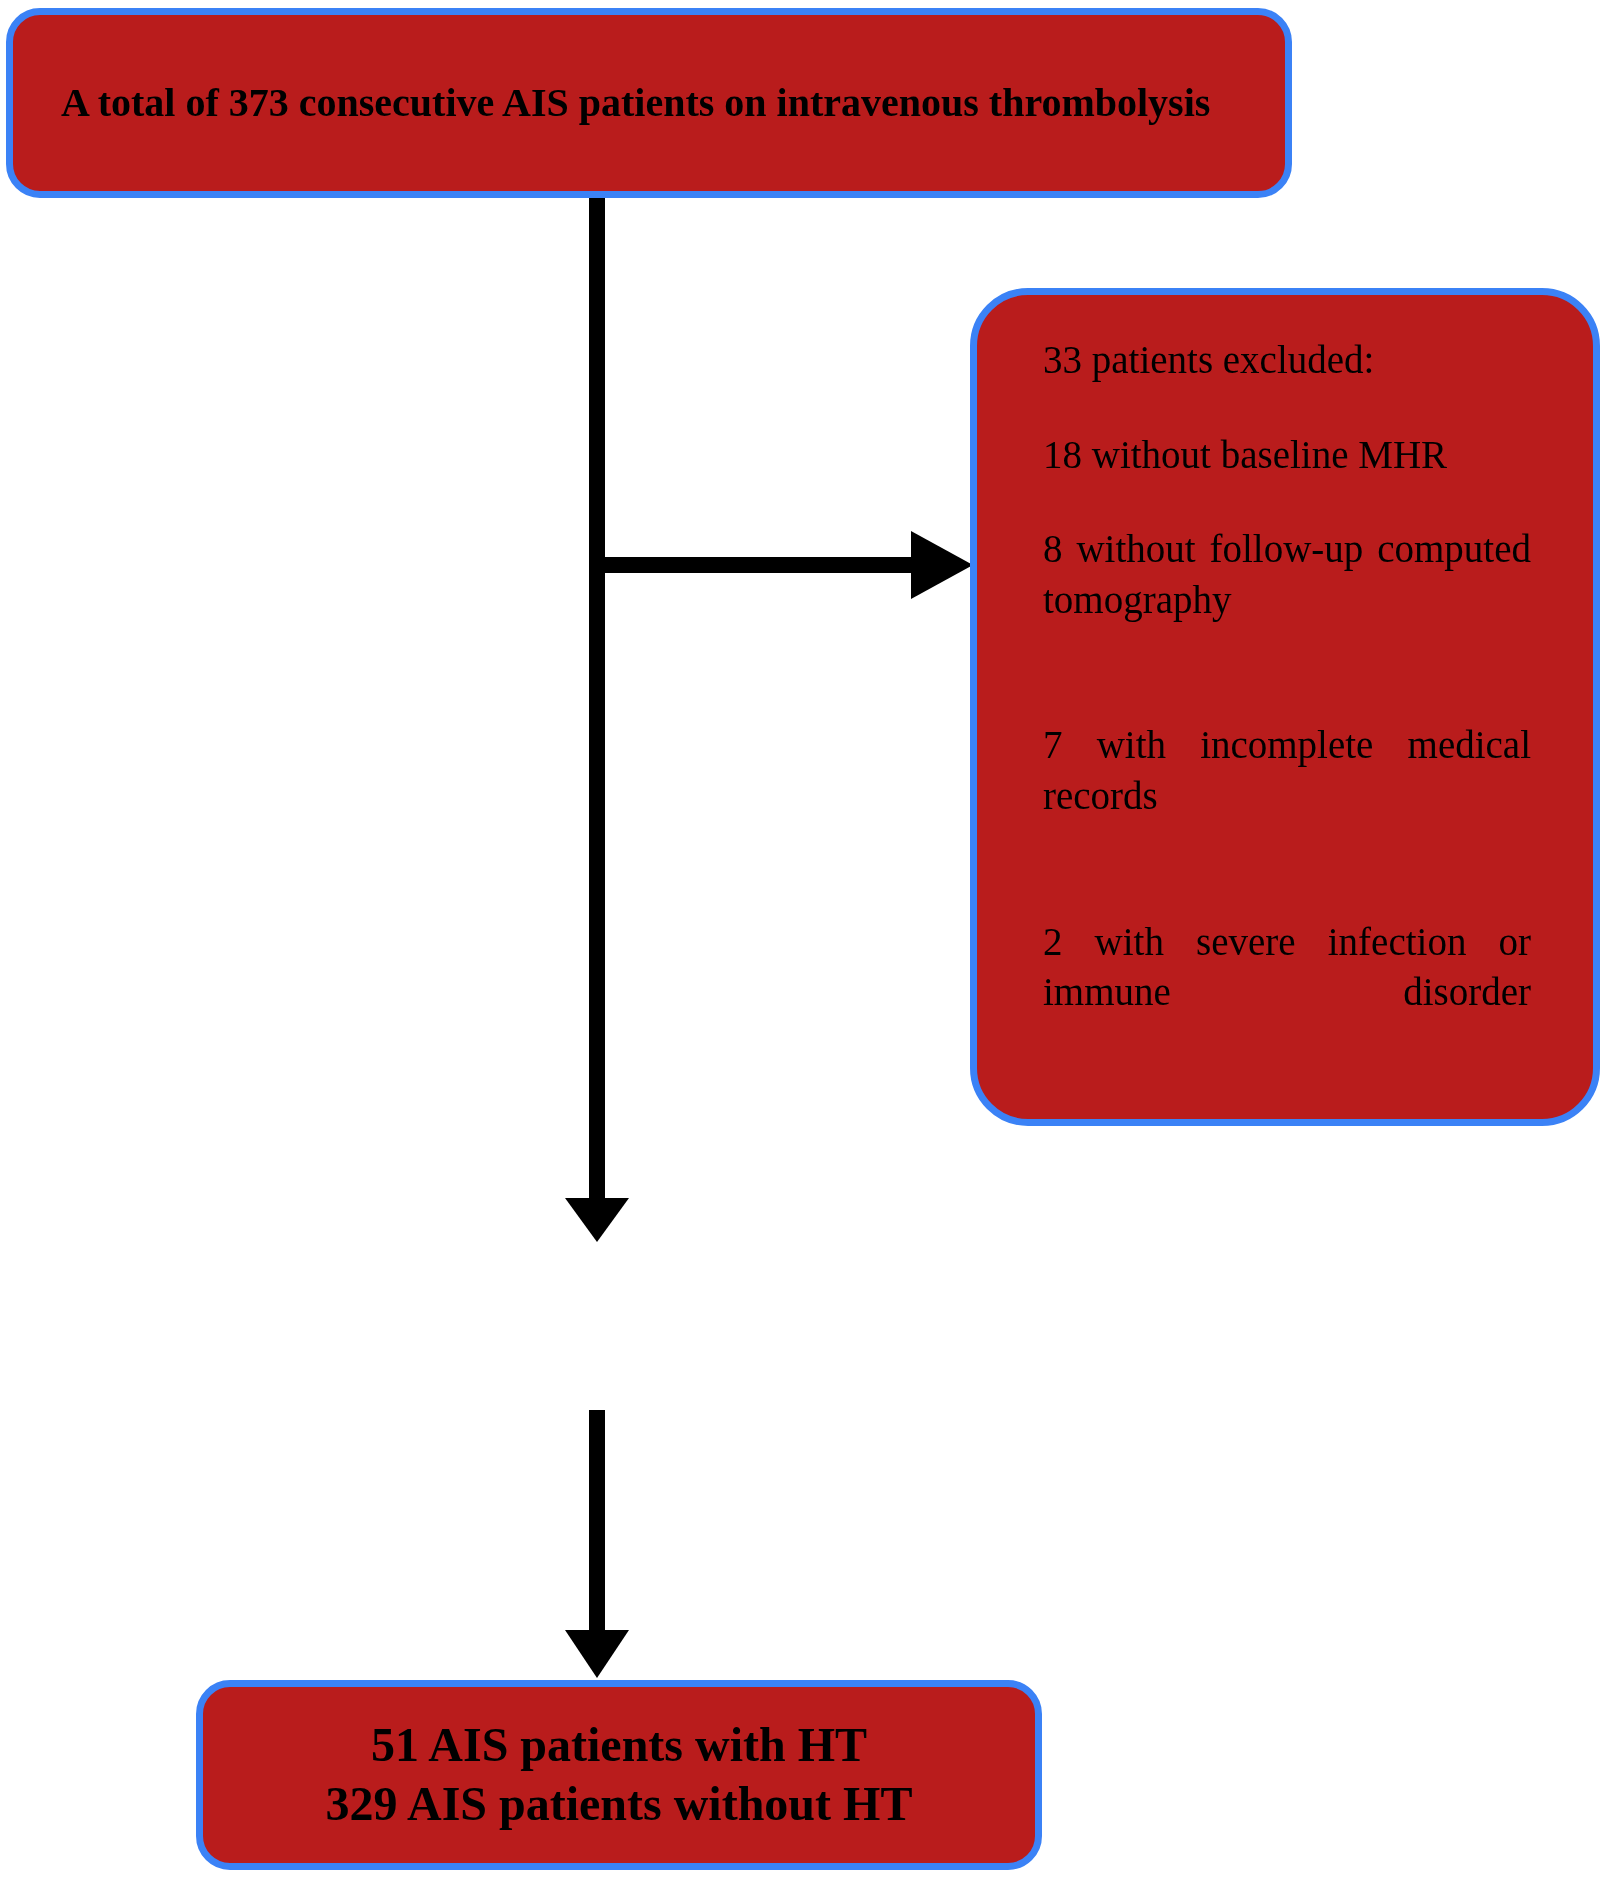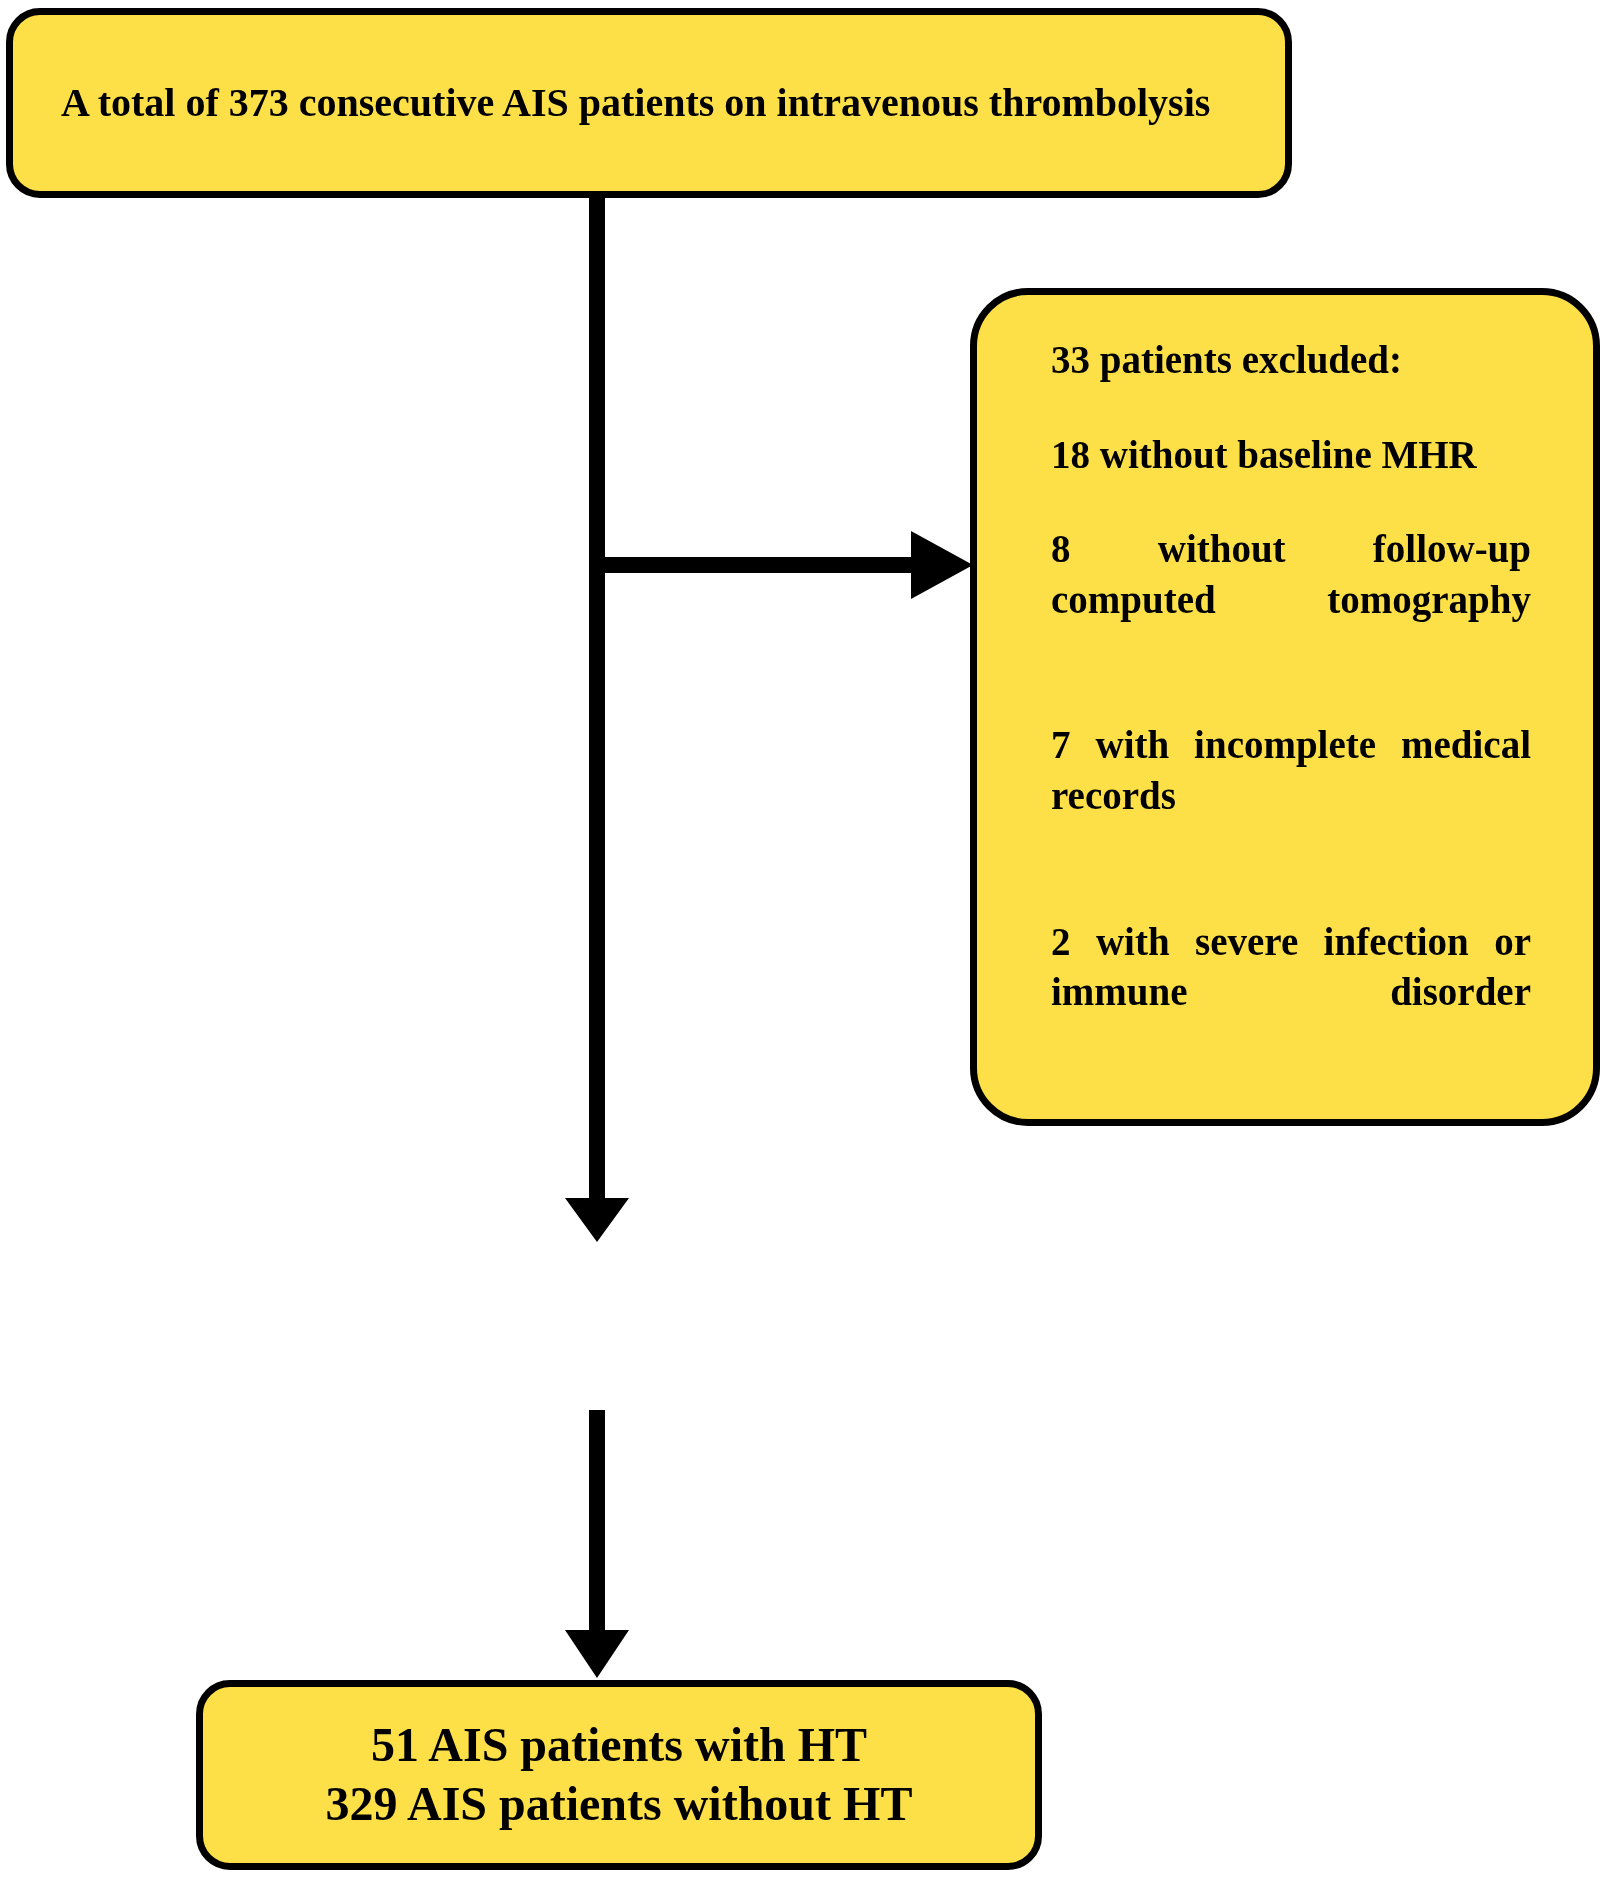--- a/index.html
+++ b/index.html
@@ -11,22 +11,22 @@
     position: relative;
     width: 1605px;
     height: 1878px;
     background: #ffffff;
     font-family: "Liberation Serif", "DejaVu Serif", serif;
     overflow: hidden;
   }
   .node {
     position: absolute;
     box-sizing: border-box;
-    border: 7px solid #000000;
-    background: #fde047;
+    border: 7px solid #3b82f6;
+    background: #b91c1c;
     display: flex;
     flex-direction: column;
     justify-content: center;
   }
   .node-text {
     font-weight: bold;
     color: #000000;
     line-height: 1.18;
   }
 
@@ -52,26 +52,26 @@
     width: 630px;
     height: 838px;
     border-radius: 58px;
     justify-content: flex-start;
   }
   #node-excluded .excl-list {
     padding: 40px 62px 0 62px;
   }
   #node-excluded .excl-line {
     font-size: 39px;
-    font-weight: bold;
+    font-weight: normal;
     color: #000000;
     text-align: justify;
     text-align-last: left;
     line-height: 1.30;
-    margin: 0 0 44px 12px;
+    margin: 0 0 44px 4px;
   }
   #node-excluded .excl-line:last-child {
     margin-bottom: 0;
   }
   
   #node-excluded .excl-line.justified {
     text-align: justify;
   }
   #node-excluded .excl-line.justified::after {
     content: "";

